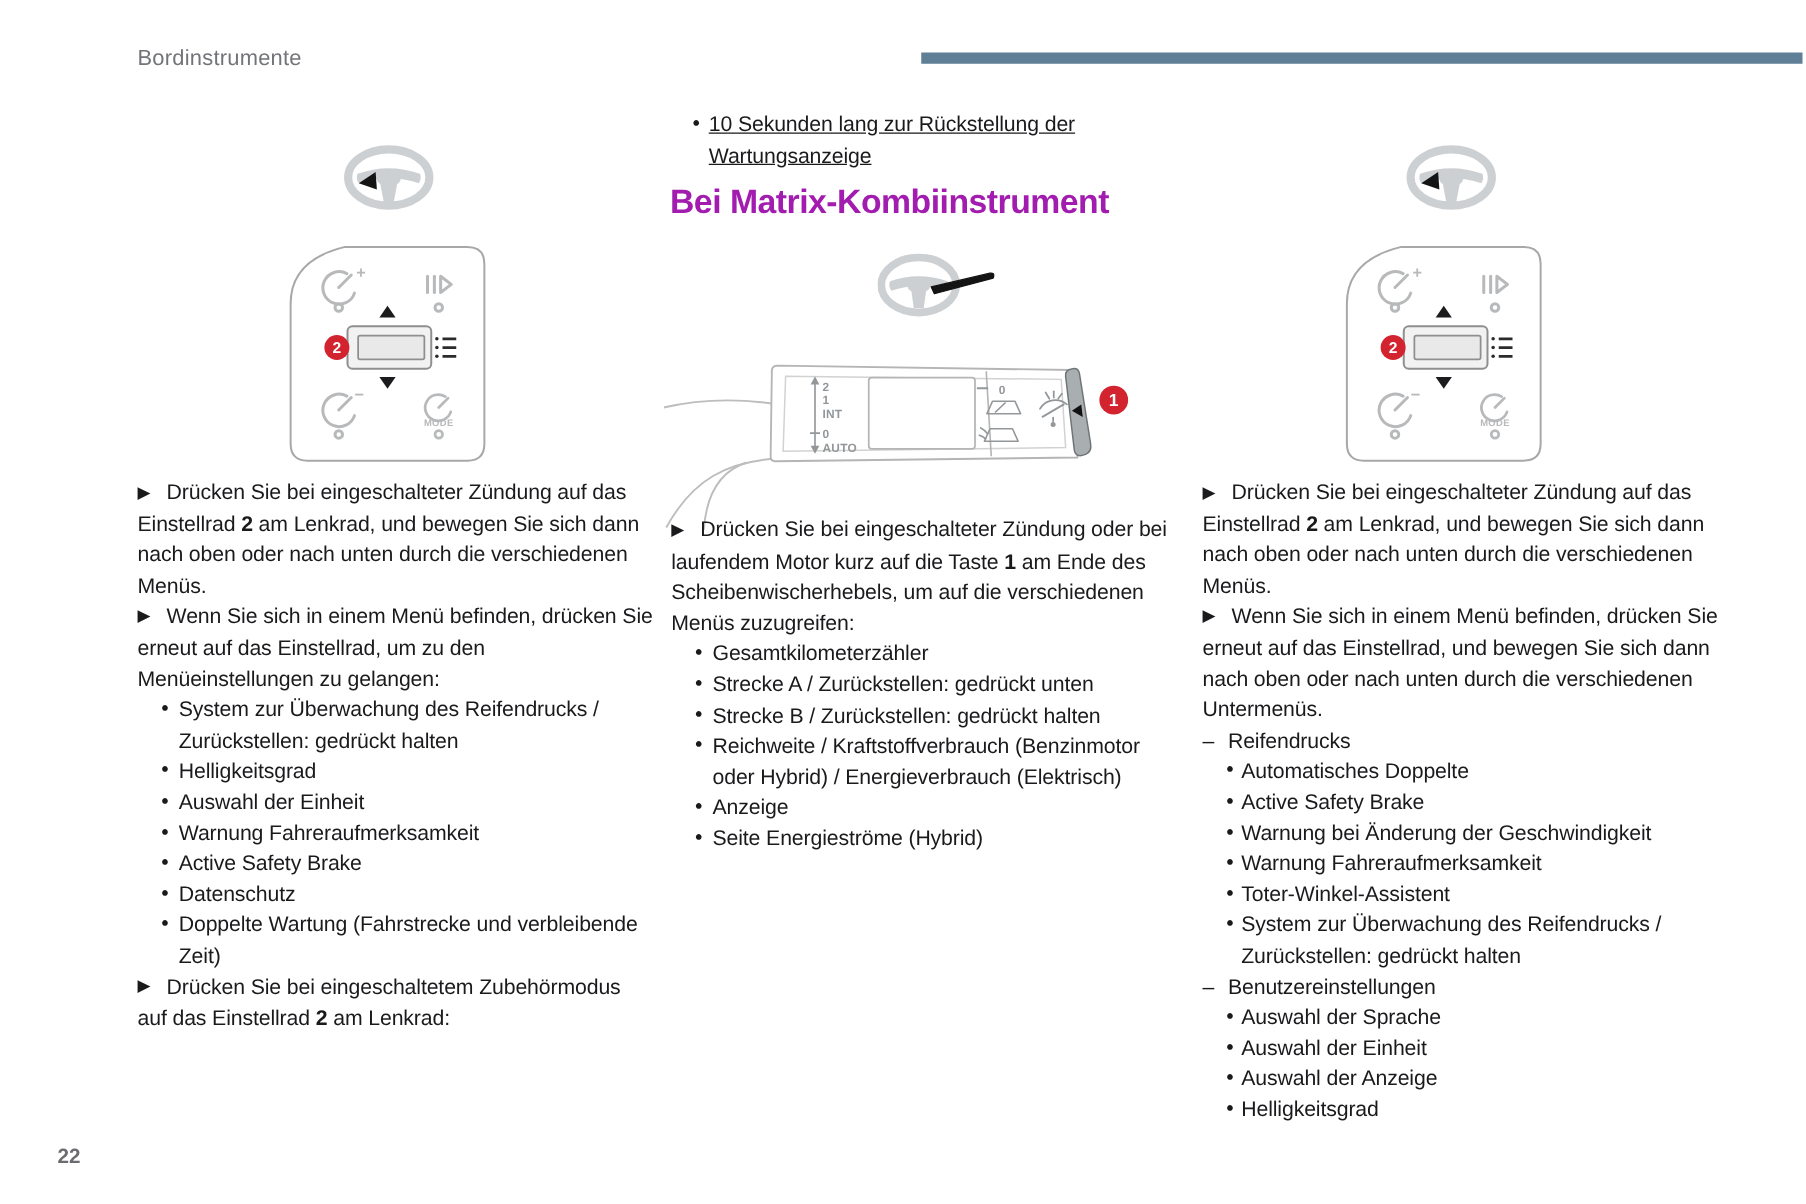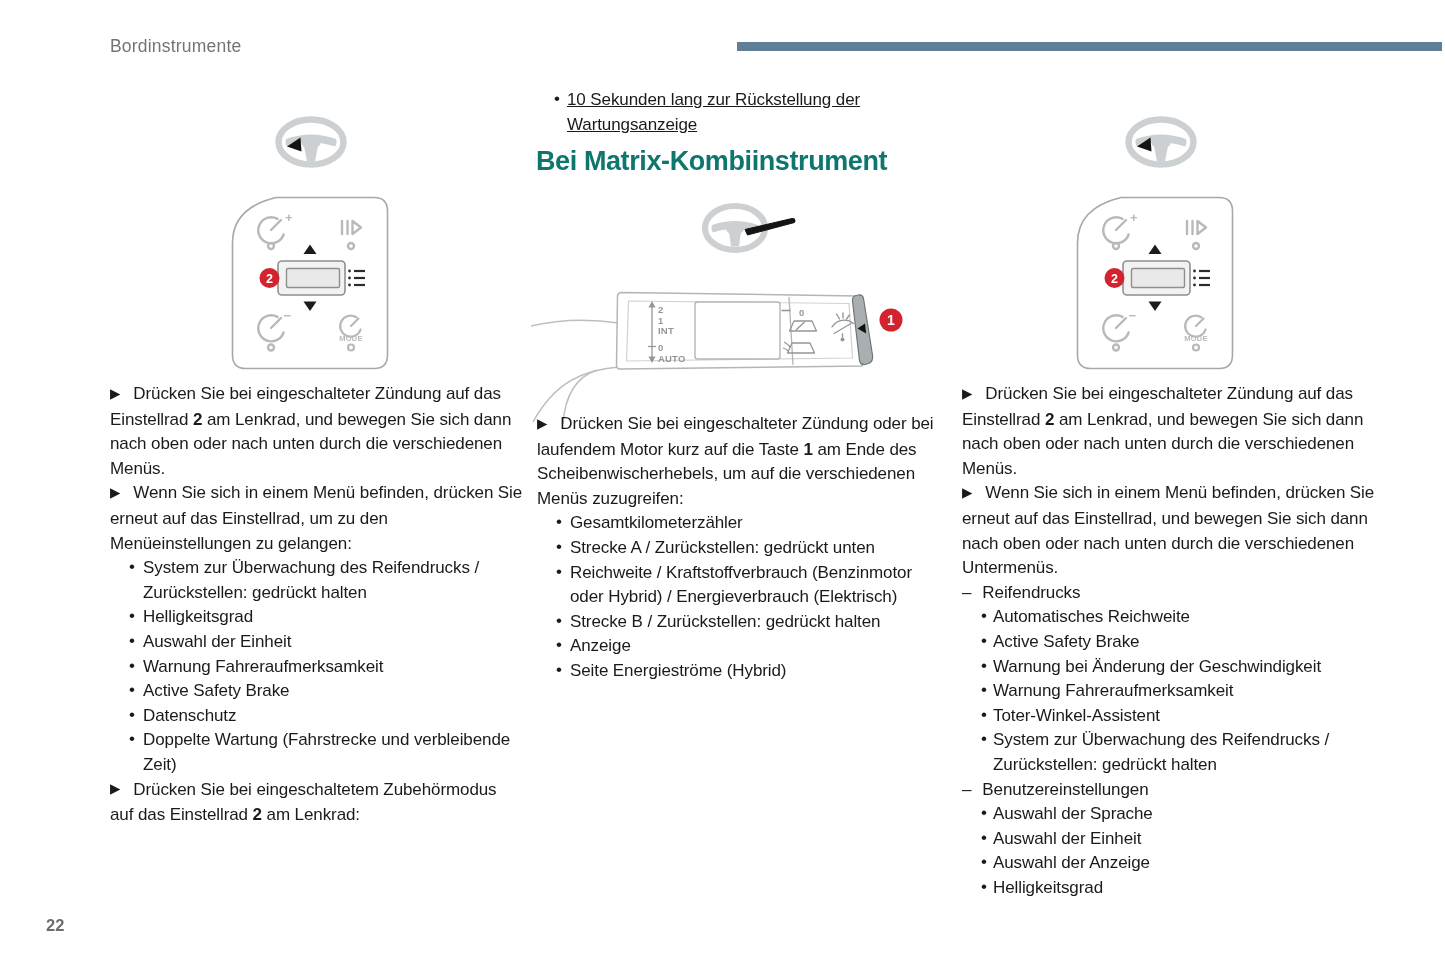--- a/index.html
+++ b/index.html
@@ -8,21 +8,21 @@
   .hdr-title{position:absolute;left:110px;top:36px;font-size:17.5px;color:#737478;letter-spacing:0.2px;}
   .accent-bar{position:absolute;left:737px;top:42px;width:708px;height:9px;background:#5e7f95;}
   .page-num{position:absolute;left:46px;top:916px;font-size:16.5px;font-weight:bold;color:#6b6c6f;}
 
   .col{position:absolute;font-size:17px;line-height:24.6px;letter-spacing:-0.1px;color:#1a1a1d;}
   .col-left{left:110px;top:382px;width:414px;}
   .col-mid-top{left:537px;top:88px;width:336px;text-decoration:underline;}
   .col-mid{left:537px;top:412px;width:400px;}
   .col-right{left:962px;top:382px;width:428px;}
   .heading{position:absolute;left:536px;top:146px;font-size:27px;font-weight:bold;
-           letter-spacing:-0.4px;color:#0f766e;}
+           letter-spacing:-0.4px;color:#a21caf;}
 
   p.step{margin:0;}
   p.step::before{content:"\25B6";font-size:13.5px;margin-right:13px;position:relative;top:-1.5px;}
   ul.bullets{list-style:none;margin:0;padding:0;}
   ul.bullets li{position:relative;padding-left:33px;}
   ul.bullets li::before{content:"\2022";position:absolute;left:19px;top:-1px;}
   .col-mid-top ul.bullets li{padding-left:30px;}
   .col-mid-top ul.bullets li::before{left:17px;}
   .group-label{margin:0;}
   .group-label::before{content:"\2013";margin-right:11px;}
@@ -184,22 +184,22 @@
     <circle cx="360" cy="44" r="11.5" fill="#d2232f"></circle>
     <text x="360" y="49" text-anchor="middle" class="svgt badge-text" style="font-size:14px">1</text>
   </svg>
 
   <div class="col col-mid">
     <p class="step"><span>Drücken Sie bei eingeschalteter Zündung oder bei laufendem Motor kurz auf die Taste </span><b>1</b><span> am Ende des Scheibenwischerhebels, um auf die verschiedenen Menüs zuzugreifen:</span></p>
     <ul class="bullets">
 
     <li><span>Gesamtkilometerzähler</span></li>
         <li><span>Strecke A / Zurückstellen: gedrückt unten</span></li>
+        <li><span>Strecke B / Zurückstellen: gedrückt halten</span></li>
         <li><span>Reichweite / Kraftstoffverbrauch (Benzinmotor oder Hybrid) / Energieverbrauch (Elektrisch)</span></li>
-        <li><span>Strecke B / Zurückstellen: gedrückt halten</span></li>
         <li><span>Anzeige</span></li>
         <li><span>Seite Energieströme (Hybrid)</span></li>
       </ul>
   </div>
 
   <svg class="diagram wheel-right" viewBox="0 0 75 52">
     <ellipse cx="37" cy="26" rx="32.5" ry="22.5" fill="none" stroke="#cdd0d2" stroke-width="6.5"></ellipse>
     <path d="M12 23 Q37 14 62 23 Q63.5 27 61 30.5 Q37 22.5 13 30.5 Q10.5 27 12 23 Z" fill="#cdd0d2"></path>
     <path d="M30 30 L44 30 L41 45.5 L33 45.5 Z" fill="#cdd0d2"></path>
     <ellipse cx="37" cy="27" rx="9.5" ry="6" fill="#cdd0d2"></ellipse>
@@ -249,21 +249,21 @@
     <circle cx="39.5" cy="83" r="10" fill="#d2232f"></circle>
     <text x="39.5" y="87.5" text-anchor="middle" class="svgt badge-text">2</text>
   </svg>
 
   <div class="col col-right">
     <p class="step"><span>Drücken Sie bei eingeschalteter Zündung auf das Einstellrad </span><b>2</b><span> am Lenkrad, und bewegen Sie sich dann nach oben oder nach unten durch die verschiedenen Menüs.</span></p>
     <p class="step">Wenn Sie sich in einem Menü befinden, drücken Sie erneut auf das Einstellrad, und bewegen Sie sich dann nach oben oder nach unten durch die verschiedenen Untermenüs.</p>
     <p class="group-label">Reifendrucks</p>
     <ul class="bullets">
 
-    <li><span>Automatisches Reichweite</span></li>
+    <li><span>Automatisches Doppelte</span></li>
         <li><span>Active Safety Brake</span></li>
         <li><span>Warnung bei Änderung der Geschwindigkeit</span></li>
         <li><span>Warnung Fahreraufmerksamkeit</span></li>
         <li><span>Toter-Winkel-Assistent</span></li>
         <li><span>System zur Überwachung des Reifendrucks / Zurückstellen: gedrückt halten</span></li>
       </ul>
     <p class="group-label">Benutzereinstellungen</p>
     <ul class="bullets">
 
     <li><span>Auswahl der Sprache</span></li>

